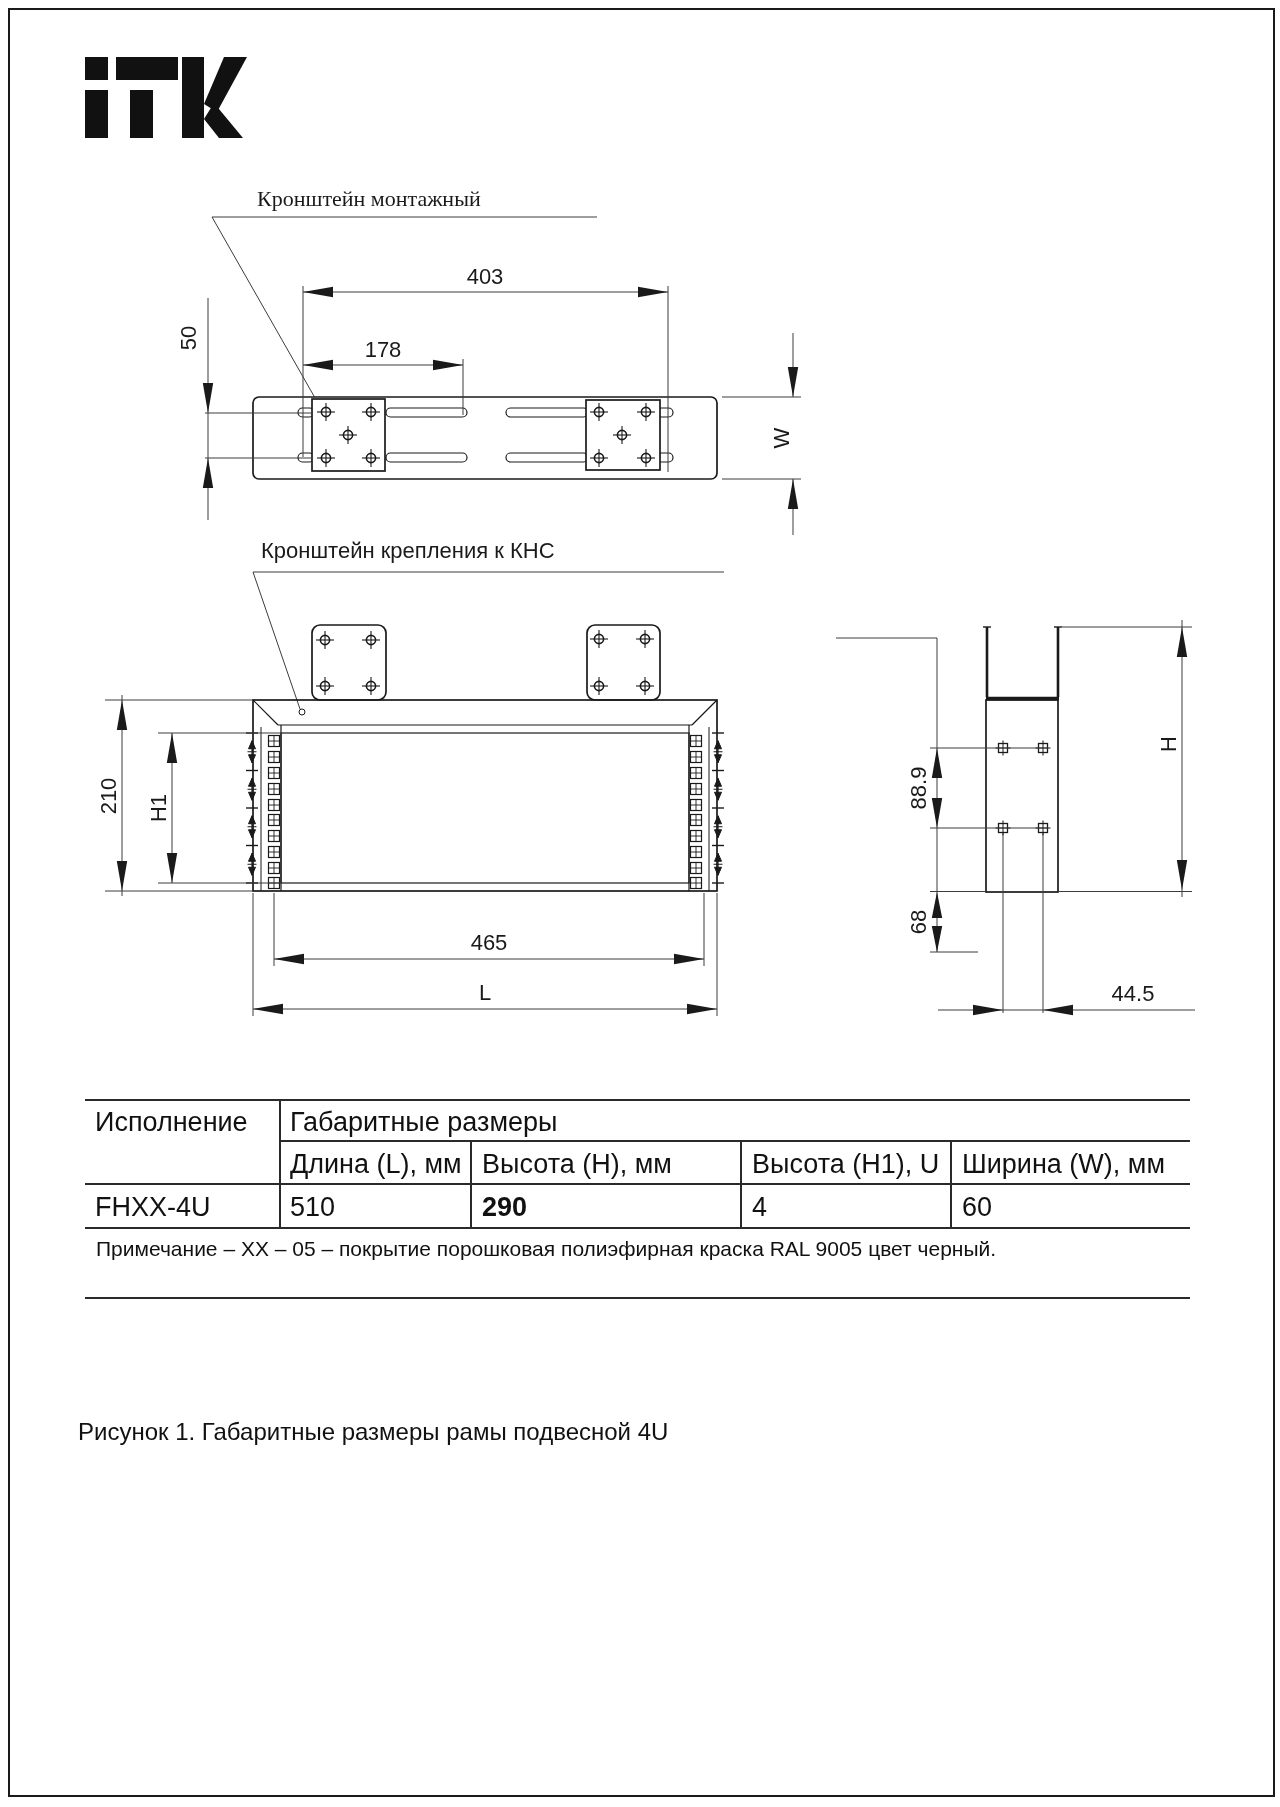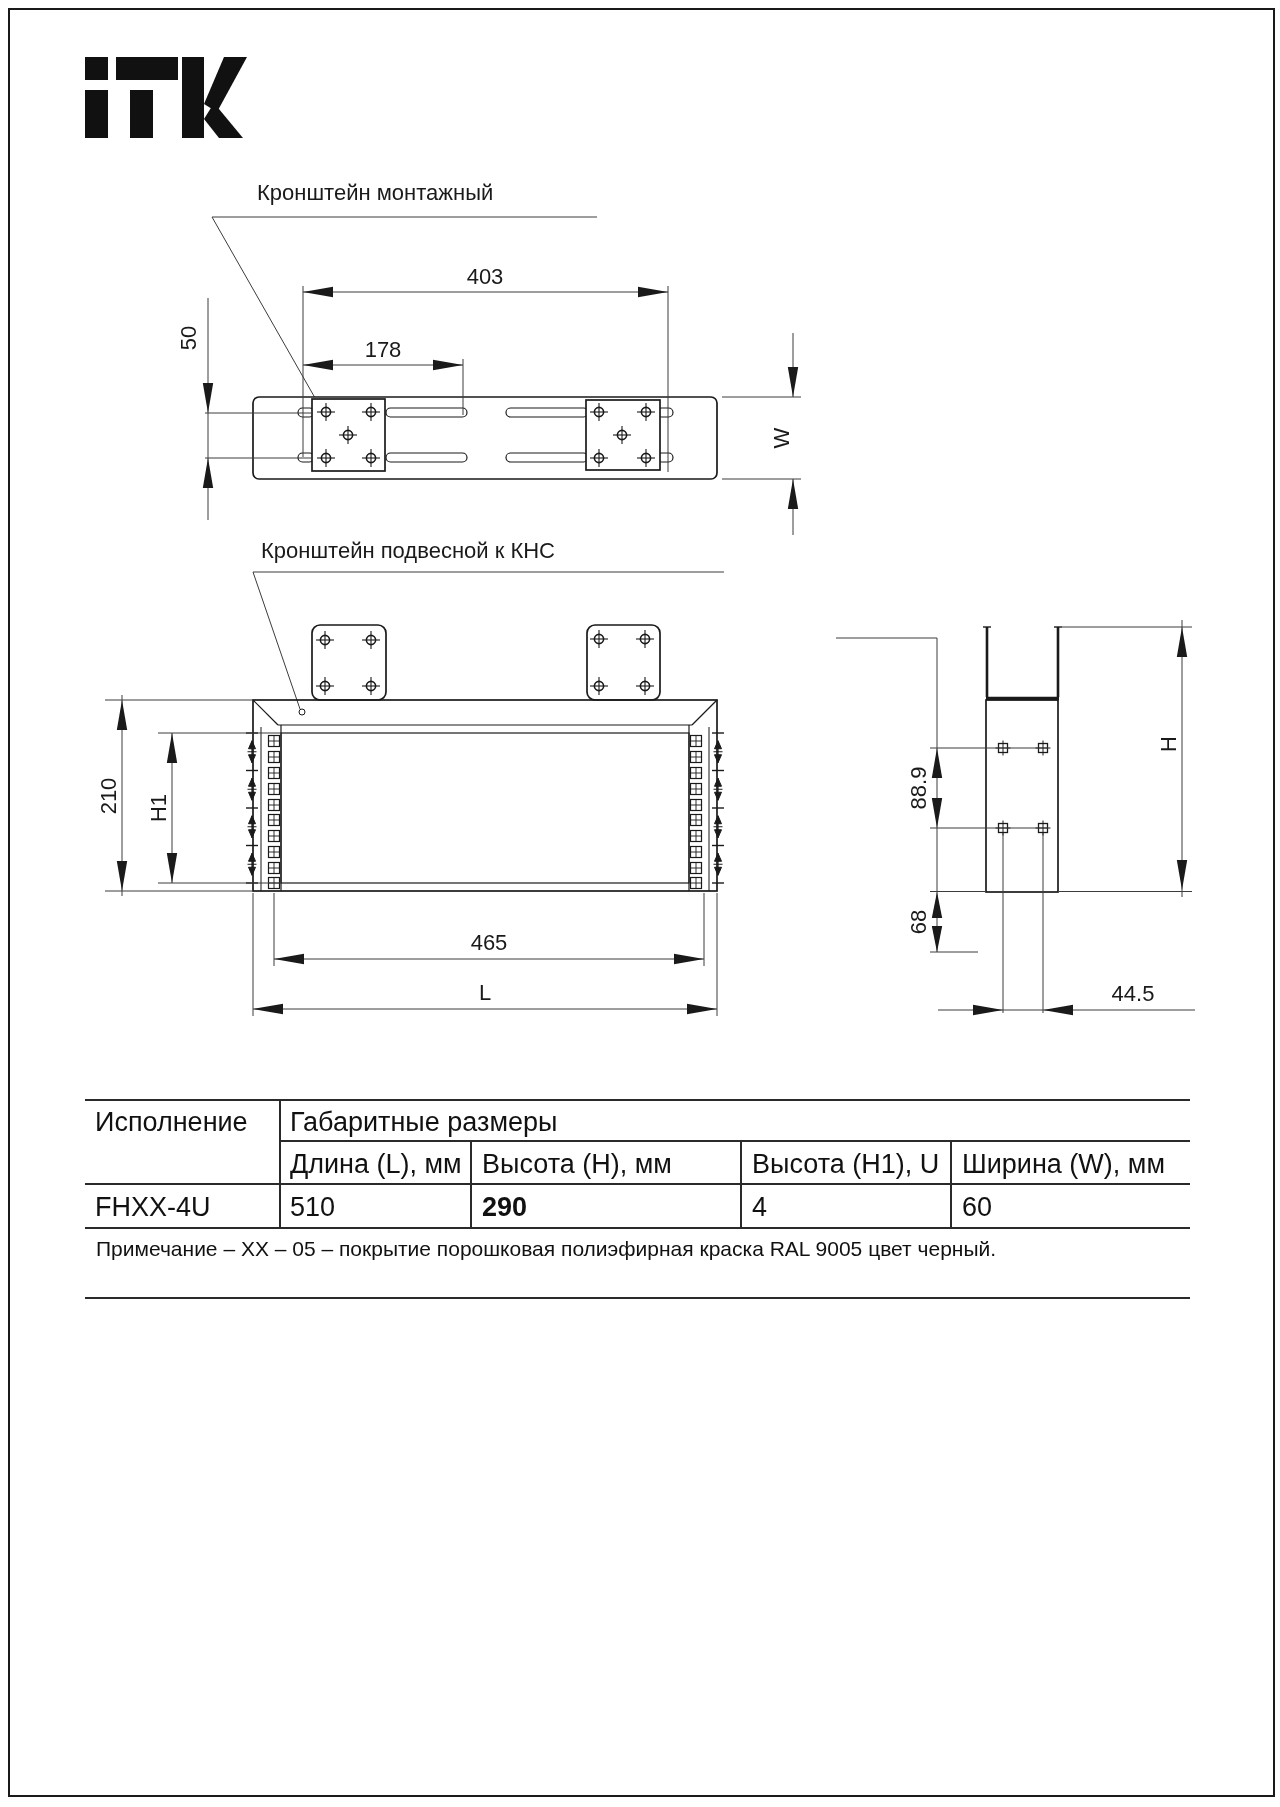--- a/index.html
+++ b/index.html
@@ -272,22 +272,22 @@
         <polygon points="1003,1010 973,1004.8 973,1015.2"></polygon>
           <polygon points="1043,1010 1073,1004.8 1073,1015.2"></polygon>
       </g>
       <text transform="translate(926,788) rotate(-90)" text-anchor="middle">88.9</text>
       <text transform="translate(926,922) rotate(-90)" text-anchor="middle">68</text>
       <text transform="translate(1176,744) rotate(-90)" text-anchor="middle">H</text>
       <text x="1133" y="1001" text-anchor="middle">44.5</text>
     </g>
   </svg>
 
-  <div class="lbl" style="left:257px;top:180px;">Кронштейн монтажный</div>
-  <div class="lbl" style="left:261px;top:538px;">Кронштейн подвесной к КНС</div>
+  <div class="lbl" style="left:257px;top:186px;font-family:Liberation Serif, serif;">Кронштейн монтажный</div>
+  <div class="lbl" style="left:261px;top:538px;">Кронштейн крепления к КНС</div>
 
   <div>
     <div class="tline" style="left:85px;top:1099px;width:1105px;height:2px;"></div>
     <div class="tline" style="left:279px;top:1140px;width:911px;height:2px;"></div>
     <div class="tline" style="left:85px;top:1183px;width:1105px;height:2px;"></div>
     <div class="tline" style="left:85px;top:1227px;width:1105px;height:2px;"></div>
     <div class="tline" style="left:85px;top:1297px;width:1105px;height:2px;"></div>
     <div class="tline" style="left:279px;top:1099px;width:2px;height:130px;"></div>
     <div class="tline" style="left:470px;top:1140px;width:2px;height:89px;"></div>
     <div class="tline" style="left:740px;top:1140px;width:2px;height:89px;"></div>
@@ -304,13 +304,14 @@
       <div class="cell" style="left:95px;top:1192px;">FHXX-4U</div>
       <div class="cell" style="left:290px;top:1192px;">510</div>
       <div class="cell" style="left:482px;top:1192px;font-weight:bold;">290</div>
       <div class="cell" style="left:752px;top:1192px;">4</div>
       <div class="cell" style="left:962px;top:1192px;">60</div>
     </div>
 
     <div class="note" style="left:88px;top:1233px;width:1060px;">Примечание – ХХ – 05 – покрытие порошковая полиэфирная краска RAL 9005 цвет черный.</div>
   </div>
 
+  <div class="caption" style="left:78px;top:1418px;">Рисунок 1. Габаритные размеры рамы подвесной 4U</div>
 </div>
 
 </body></html>

